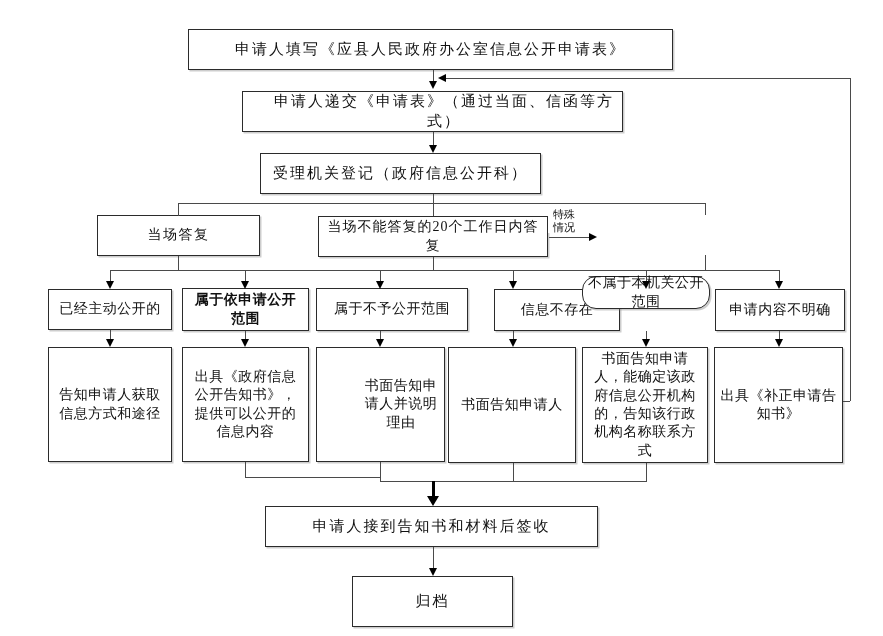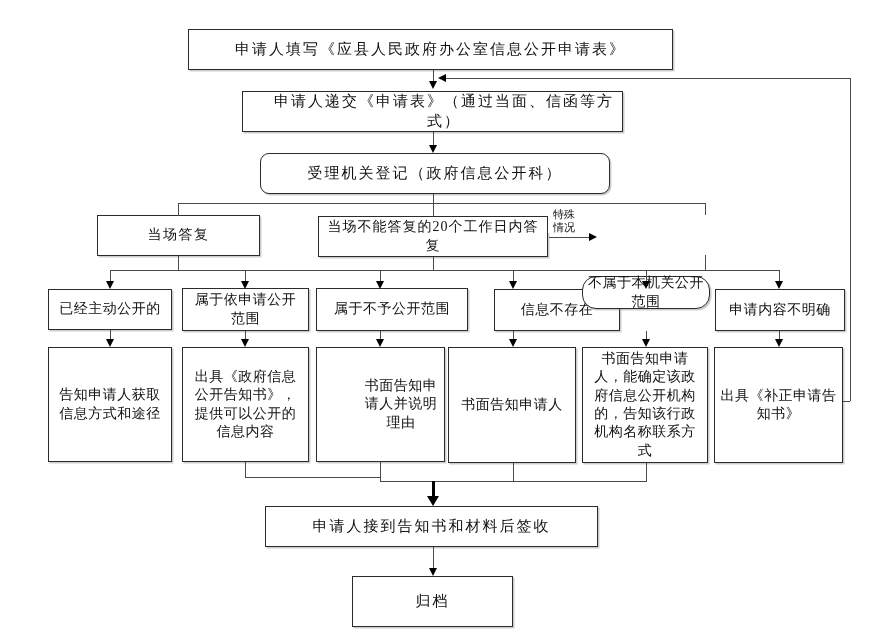--- a/index.html
+++ b/index.html
@@ -30,30 +30,30 @@
 </style>
 </head>
 <body>
 
 <div class="stage">
 
   <div class="node wide" style="left:188px;top:29px;width:485px;height:41px;">申请人填写《应县人民政府办公室信息公开申请表》</div>
 
   <div class="node wide" style="left:242px;top:91px;width:381px;height:41px;padding-left:28px;">申请人递交《申请表》（通过当面、信函等方式）</div>
 
-  <div class="node wide" style="left:260px;top:153px;width:350px;height:41px;border-radius:9px;">受理机关登记（政府信息公开科）</div>
+  <div class="node wide" style="left:260px;top:153px;width:281px;height:41px;">受理机关登记（政府信息公开科）</div>
 
   <div class="node" style="left:97px;top:215px;width:163px;height:41px;letter-spacing:1.5px;">当场答复</div>
 
   <div class="node" style="left:318px;top:216px;width:230px;height:41px;letter-spacing:1px;">当场不能答复的20个工作日内答复</div>
 
 
   <div class="node" style="left:48px;top:289px;width:124px;height:41px;">已经主动公开的</div>
 
-  <div class="node" style="left:182px;top:288px;width:127px;height:43px;">属于依申请公开范围</div>
+  <div class="node" style="left:182px;top:288px;width:127px;height:43px;font-weight:bold;">属于依申请公开范围</div>
 
   <div class="node" style="left:316px;top:288px;width:152px;height:43px;">属于不予公开范围</div>
 
   <div class="node" style="left:450px;top:289px;width:126px;height:42px;margin-left:44px;">信息不存在</div>
 
   <div class="node" style="left:582px;top:276px;width:128px;height:33px;border-radius:14px;">不属于本机关公开范围</div>
 
   <div class="node" style="left:715px;top:289px;width:130px;height:42px;">申请内容不明确</div>
 
   <div class="node" style="left:48px;top:347px;width:124px;height:115px;">告知申请人获取信息方式和途径</div>

